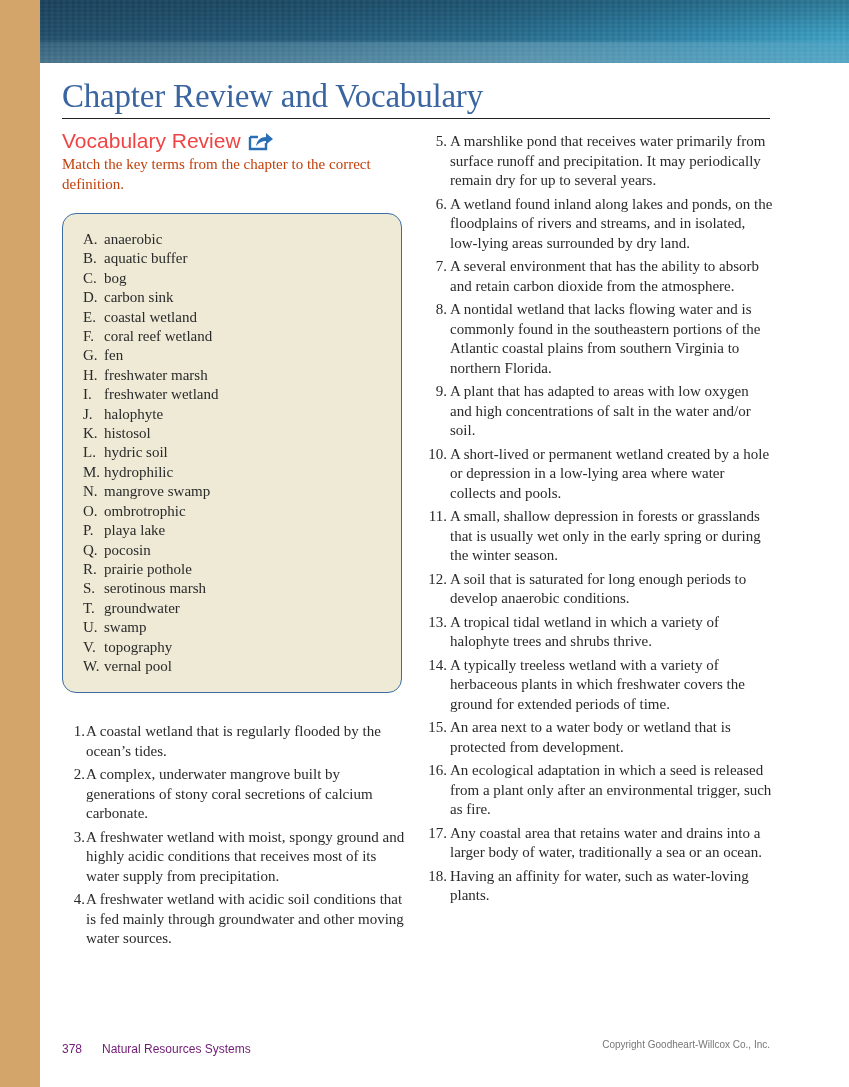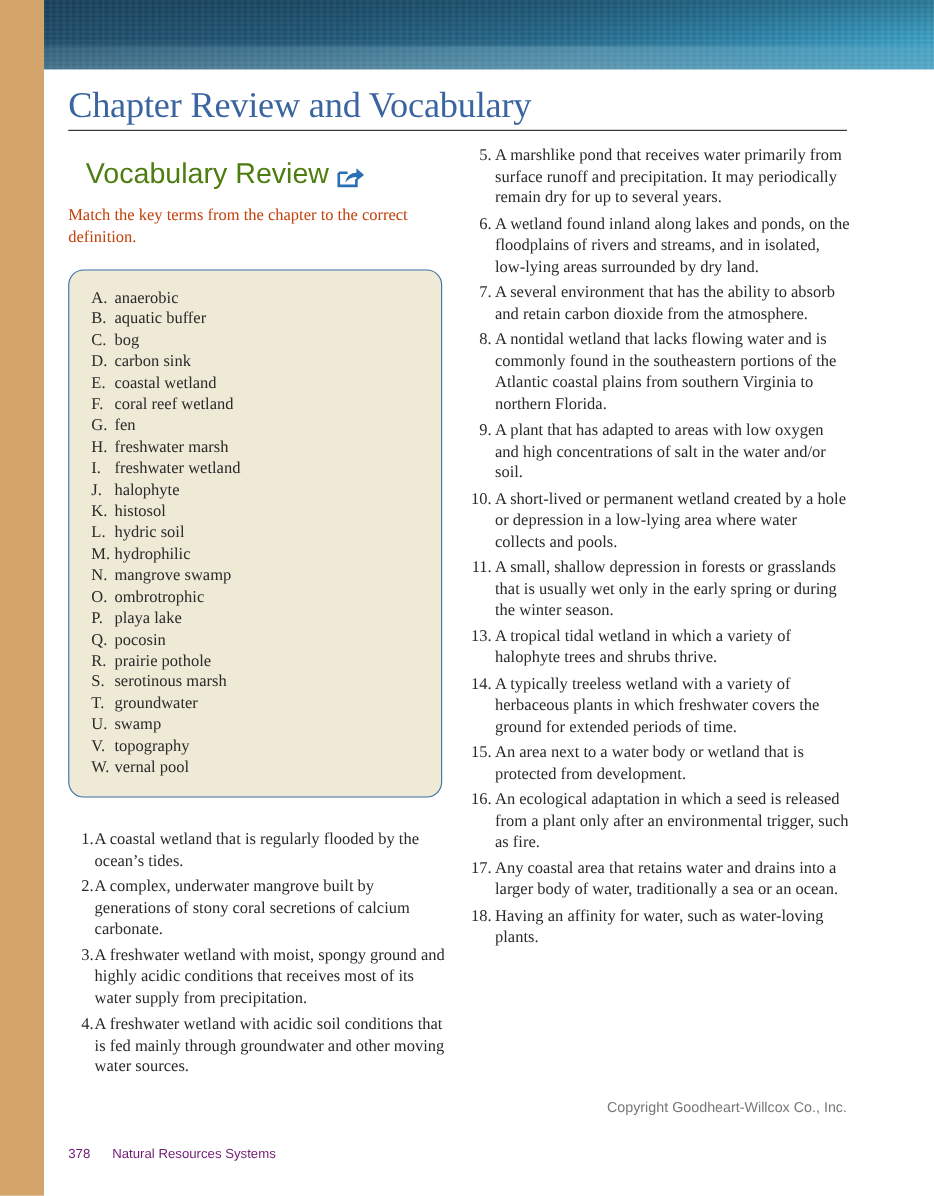--- a/index.html
+++ b/index.html
@@ -60,26 +60,26 @@
       width: 345px;
     }
     .col-right {
       position: absolute;
       left: 426px; top: 132px;
       width: 348px;
     }
     .section-heading {
       display: flex;
       align-items: center;
-      margin: 16px;
+      margin: 0;
       height: 28px;
       font-family: "Liberation Sans", "DejaVu Sans", sans-serif;
       font-weight: normal;
-      font-size: 26px;
-      color: #4d7c0f;
+      font-size: 21px;
+      color: #ef4444;
     }
     .share-icon {
       display: inline-block;
       margin-left: 7px;
       width: 26px; height: 20px;
     }
     .instructions {
       margin: 0;
       font-size: 15px;
       line-height: 19.5px;
@@ -138,23 +138,23 @@
       left: 62px; top: 1042px;
       font-family: "Liberation Sans", "DejaVu Sans", sans-serif;
       font-size: 12px;
       color: #701a75;
       display: flex;
       gap: 0;
     }
     .page-number { width: 40px; }
     .footer-right {
       position: absolute;
-      right: 79px; top: 999px;
+      right: 79px; top: 1039px;
       font-family: "Liberation Sans", "DejaVu Sans", sans-serif;
-      font-size: 13px;
+      font-size: 10px;
       color: #777;
     }
   </style>
 </head>
 <body>
 
 <div class="left-margin"></div>
 <div class="banner"></div>
 <div class="banner-haze"></div>
 
@@ -312,20 +312,24 @@
       </div>
       <div class="def">
         <span class="def-num">10.</span>
         <span class="def-text">A short-lived or permanent wetland created by a hole or depression in a low-lying area where water collects and pools.</span>
       </div>
       <div class="def">
         <span class="def-num">11.</span>
         <span class="def-text">A small, shallow depression in forests or grasslands that is usually wet only in the early spring or during the winter season.</span>
       </div>
       <div class="def">
+        <span class="def-num">12.</span>
+        <span class="def-text">A soil that is saturated for long enough periods to develop anaerobic conditions.</span>
+      </div>
+      <div class="def">
         <span class="def-num">13.</span>
         <span class="def-text">A tropical tidal wetland in which a variety of halophyte trees and shrubs thrive.</span>
       </div>
       <div class="def">
         <span class="def-num">14.</span>
         <span class="def-text">A typically treeless wetland with a variety of herbaceous plants in which freshwater covers the ground for extended periods of time.</span>
       </div>
       <div class="def">
         <span class="def-num">15.</span>
         <span class="def-text">An area next to a water body or wetland that is protected from development.</span>

